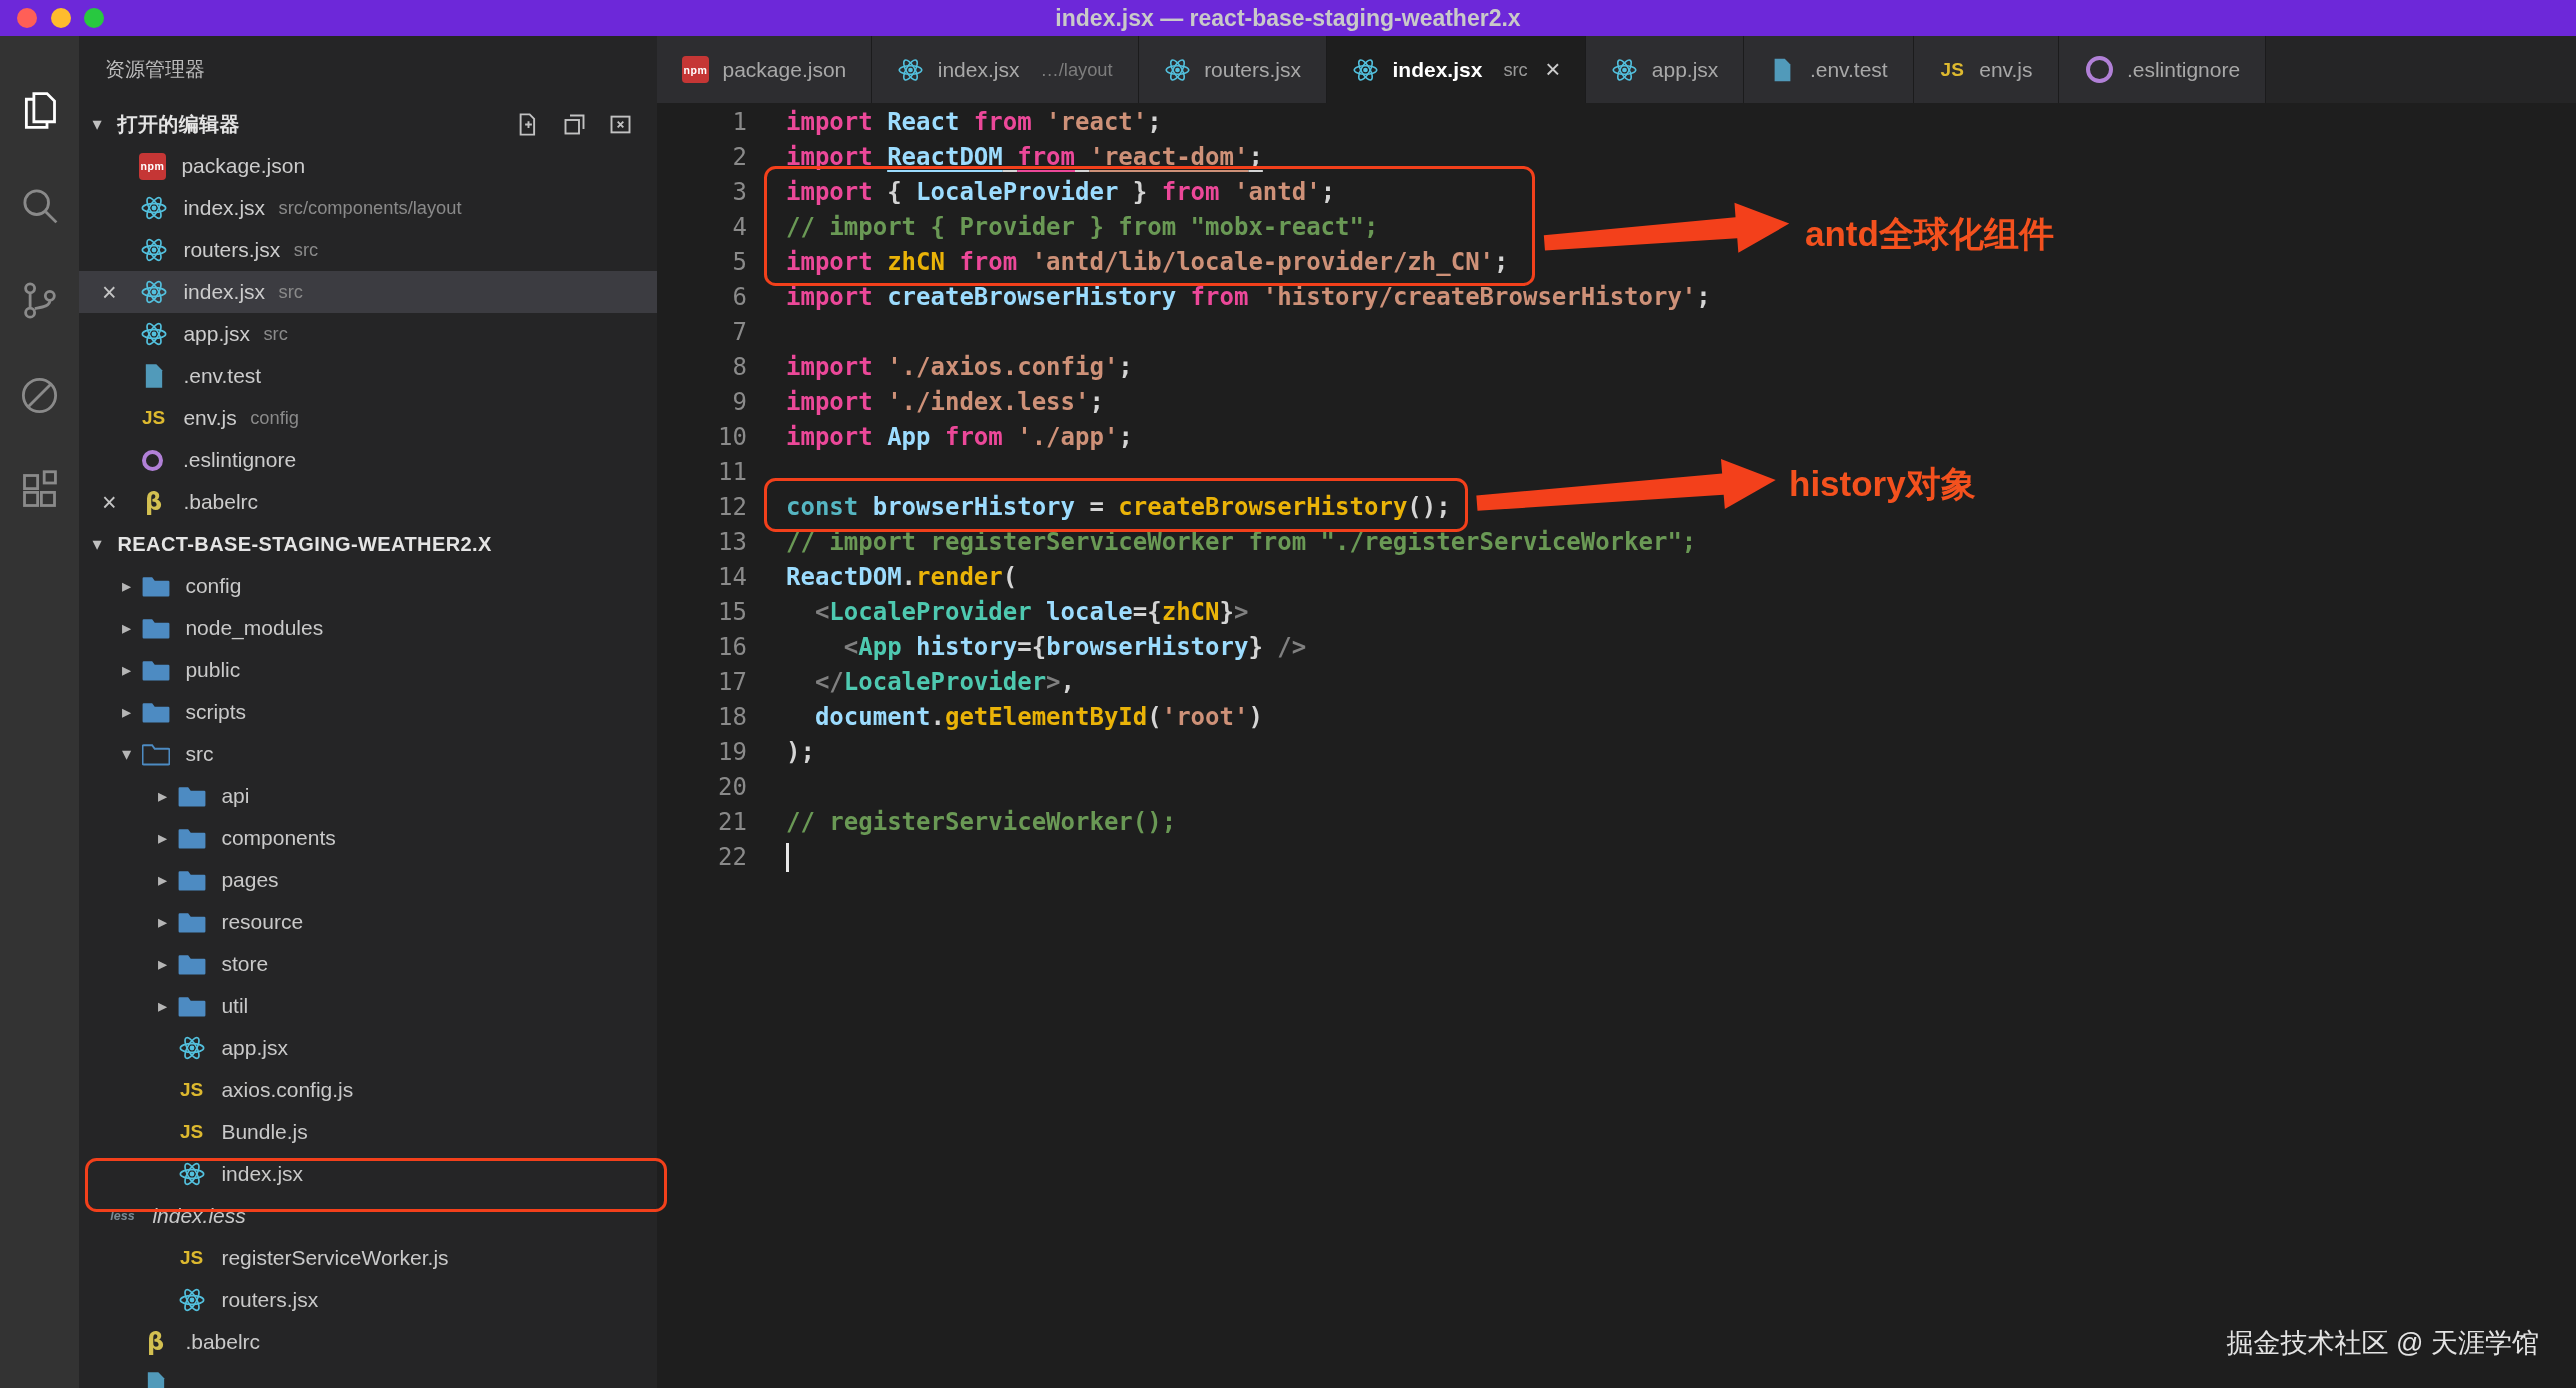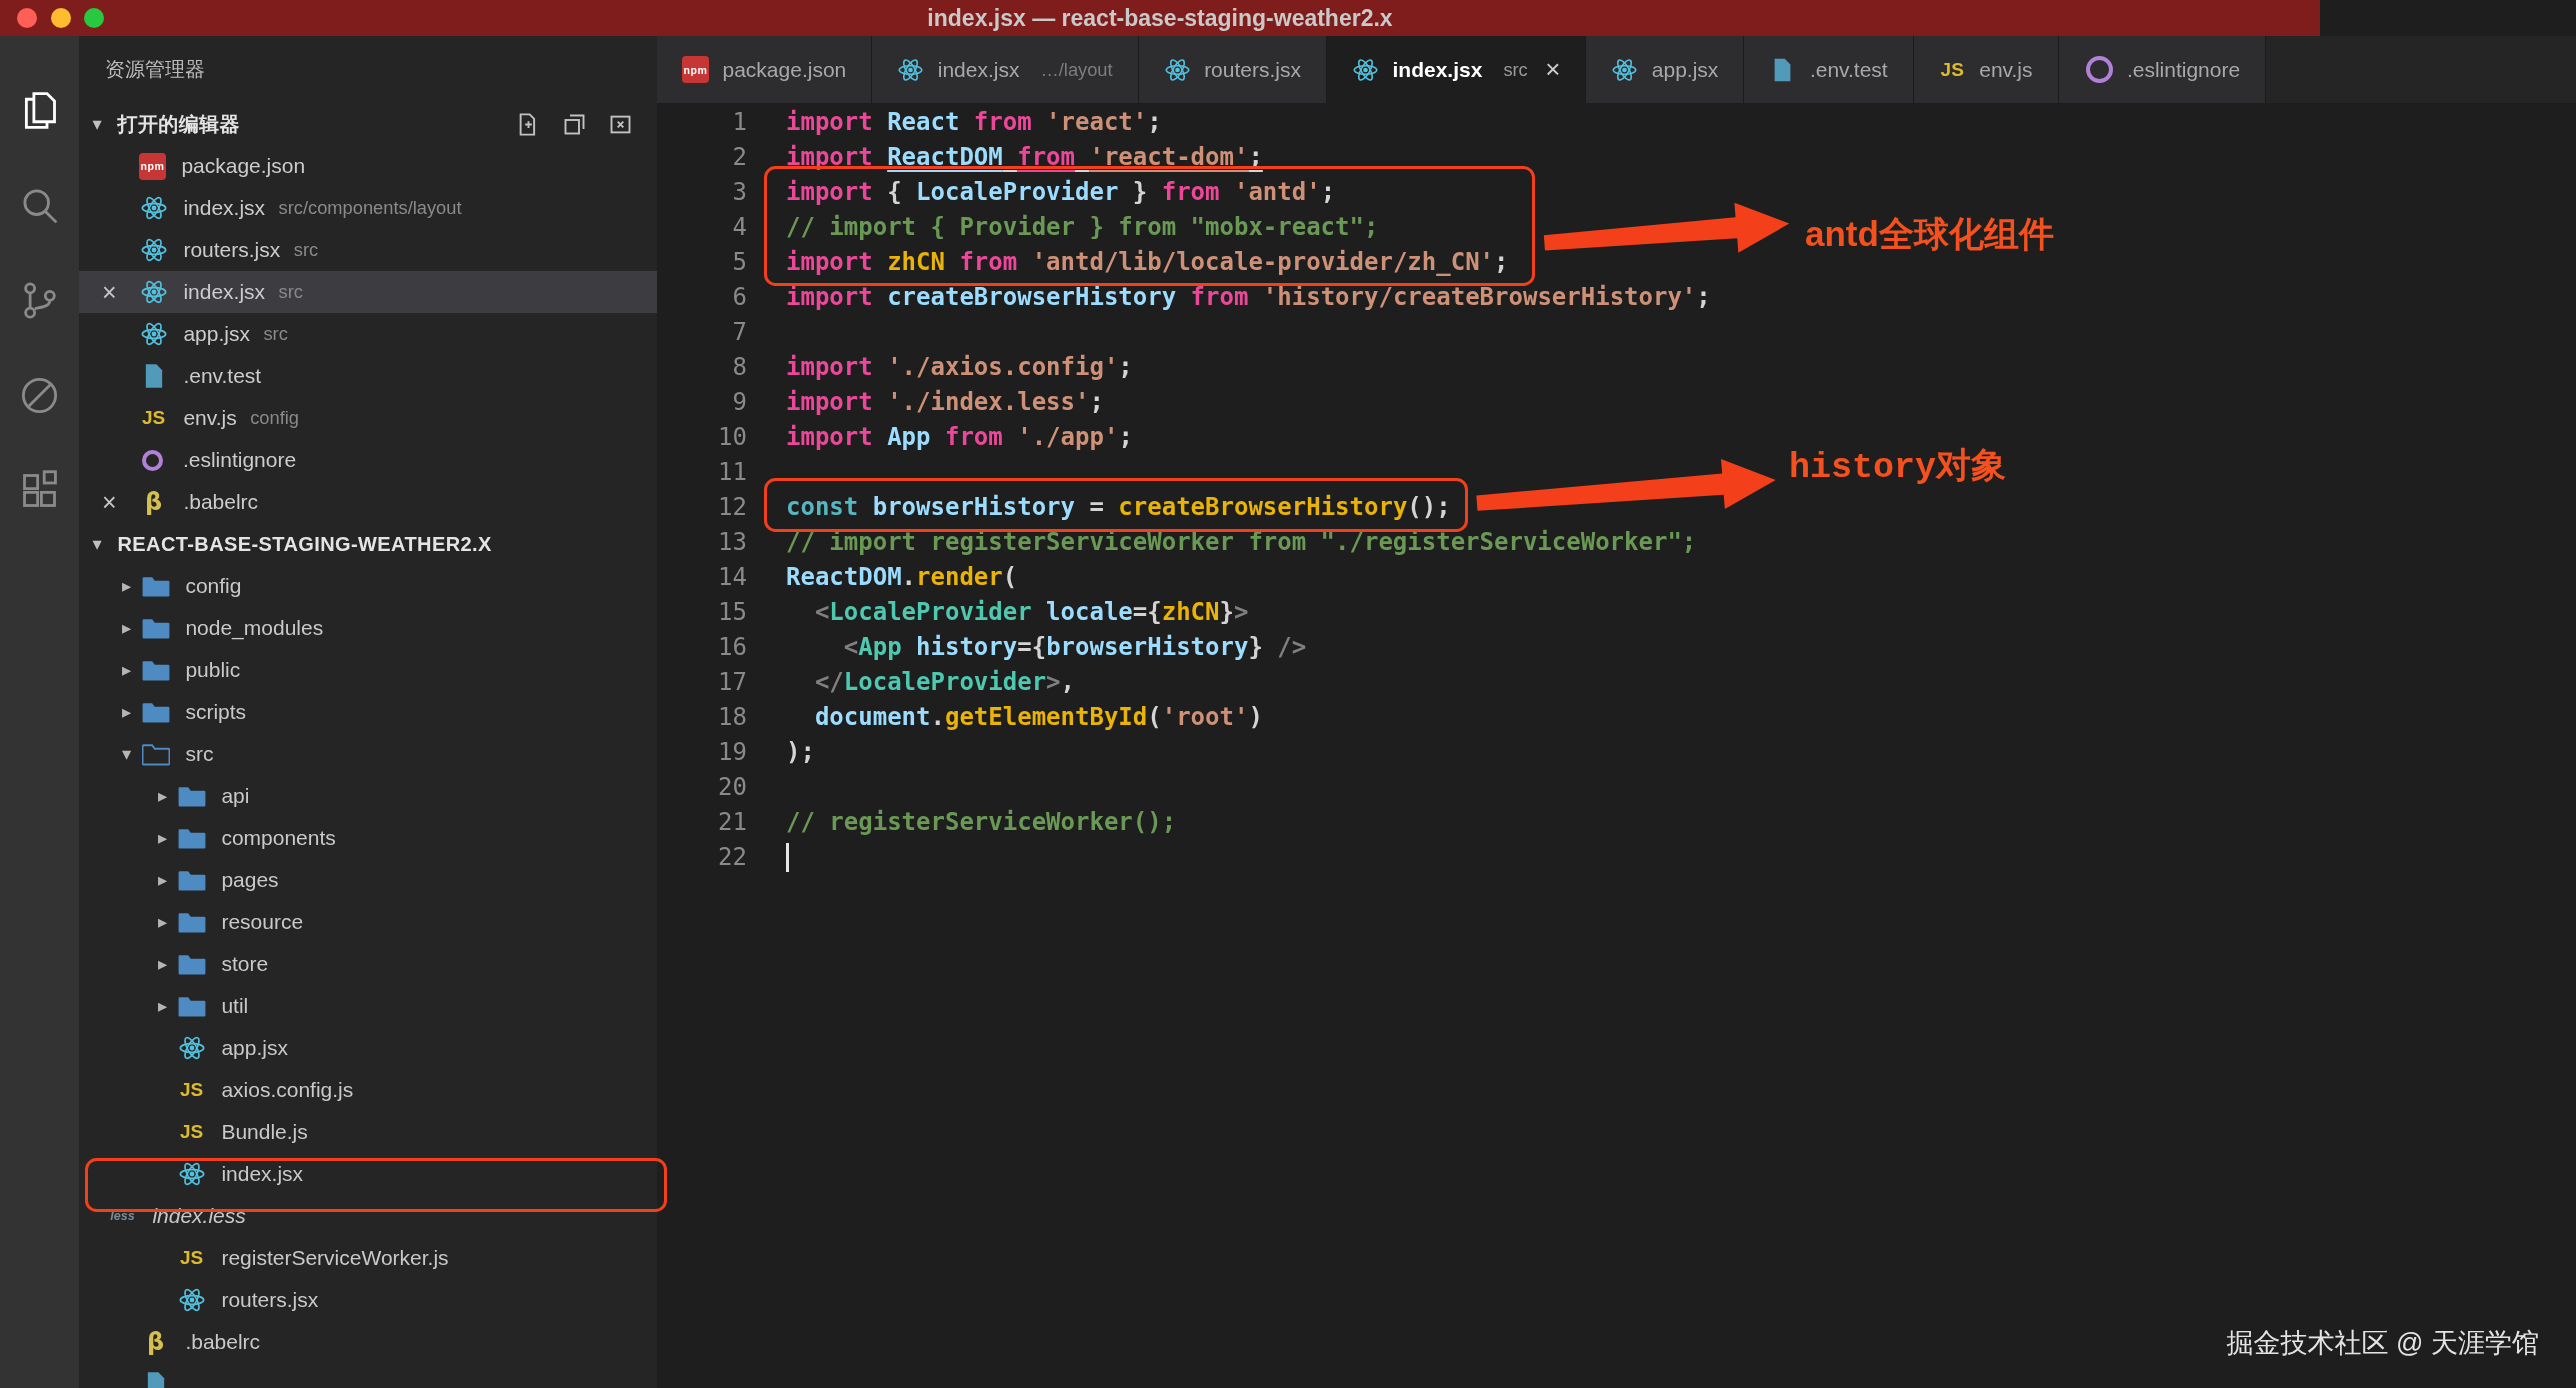--- a/index.html
+++ b/index.html
@@ -7,21 +7,21 @@
   body {
     background:#1e1e1e;
     font-family:"Liberation Sans", sans-serif;
     overflow:hidden;
     position:relative;
     color:#ccc;
   }
   :root { --accent:#f3401b; }
 
   
-  .titlebar { position:absolute; top:0; left:0; width:2320px; height:36px; background:#7f1d1d; display:flex; align-items:center; }
+  .titlebar { position:absolute; top:0; left:0; width:2576px; height:36px; background:#6d28d9; display:flex; align-items:center; }
   .traffic { position:absolute; left:17.4px; top:0; height:36px; display:flex; align-items:center; gap:13.5px; }
   .dot { width:20px; height:20px; border-radius:50%; display:inline-block; }
   .dot.red{background:#ff5f57;} .dot.yellow{background:#febc2e;} .dot.green{background:#28c840;}
   .win-title { width:100%; text-align:center; font-size:23px; color:#c9c9c9; font-weight:600; }
 
   
   .main { position:absolute; top:36px; left:0; right:0; bottom:0; display:flex; }
 
   
   .activitybar { width:79px; background:#333333; flex:none; display:flex; flex-direction:column; align-items:center; padding-top:27px; }
@@ -80,21 +80,21 @@
   .cursor { display:inline-block; width:2.9px; height:29px; background:#e8e8e8; vertical-align:middle; }
 
   
   .ann-box { position:absolute; border:3.9px solid var(--accent); border-radius:11.6px; pointer-events:none; }
   #ann-box-imports { left:764px; top:166px; width:771px; height:120px; }
   #ann-box-history { left:764px; top:478px; width:704px; height:54px; }
   #ann-box-sidebar { left:85px; top:1158px; width:582px; height:54px; }
   #ann-svg { position:absolute; left:0; top:0; width:2576px; height:1388px; pointer-events:none; }
   .ann-label { position:absolute; color:#f4511e; font-size:35px; font-weight:700; white-space:nowrap; pointer-events:none; }
   #antd-label { left:1805px; top:211px; }
-  #history-label { left:1789px; top:442px;font-family:Liberation Mono, monospace; }
+  #history-label { left:1789px; top:461px; }
 
   .watermark { position:absolute; right:37px; bottom:27px; font-size:27px; color:rgba(255,255,255,.88); }
 </style>
 </head>
 <body>
 
 <div class="titlebar">
   <div class="traffic">
     <span class="dot red"></span>
     <span class="dot yellow"></span>

